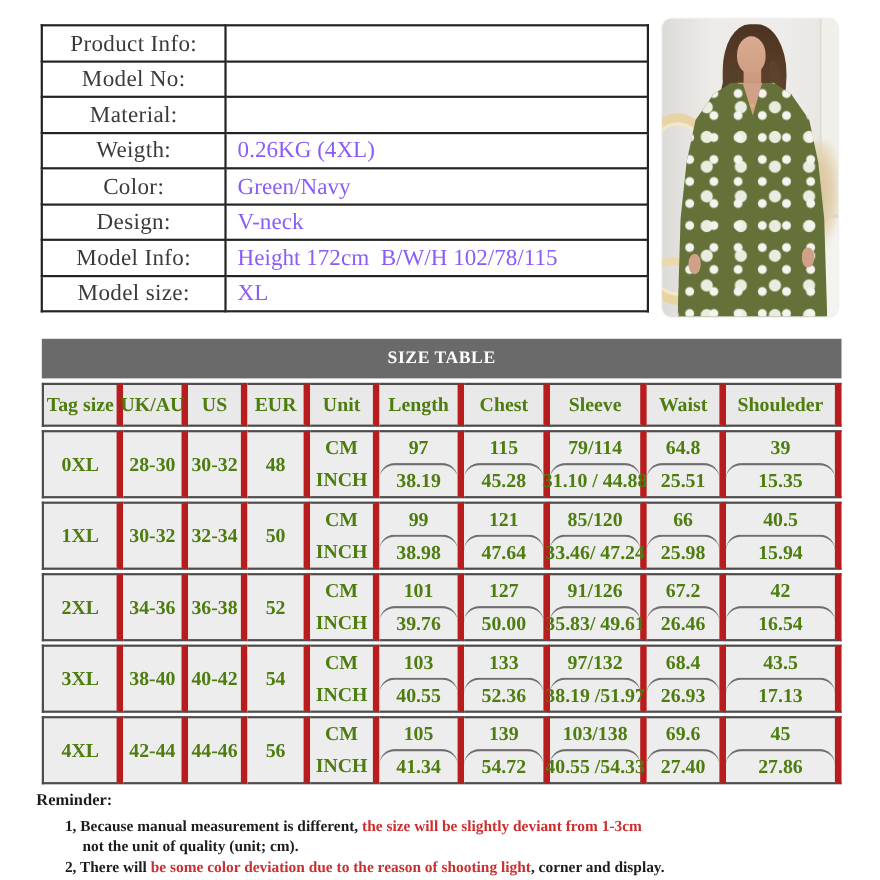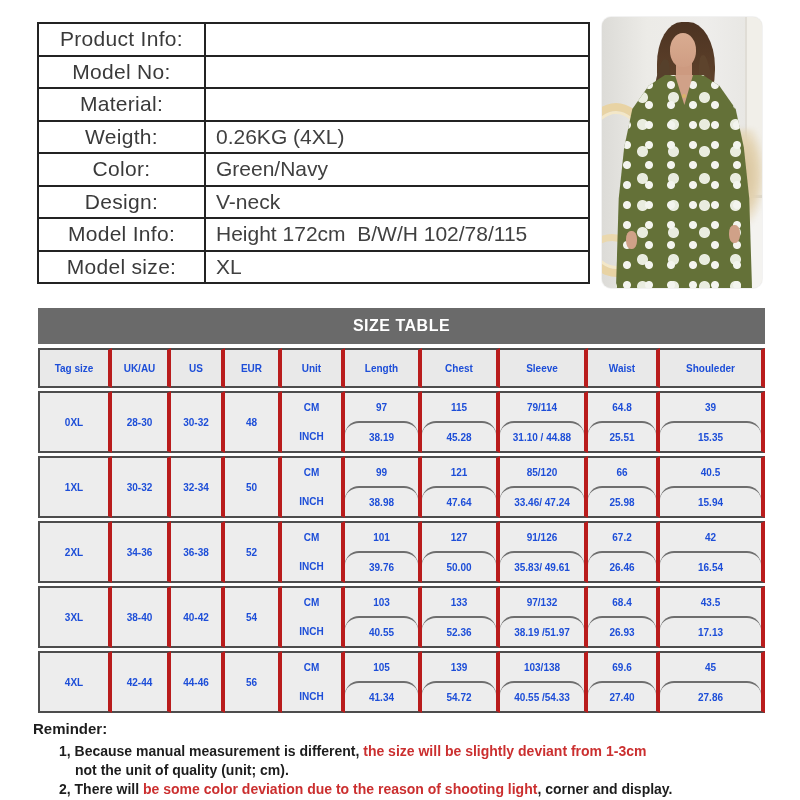--- a/index.html
+++ b/index.html
@@ -1,23 +1,23 @@
 <!DOCTYPE html>
 <html><head>
 <meta charset="utf-8">
 <style>
   html,body{margin:0;padding:0;background:#fff;}
   .page{position:relative;width:800px;height:800px;background:#fff;overflow:hidden;
-        font-family:Liberation Sans, sans-serif;color:#1b1b1b;}
+        font-family:Liberation Serif, serif;color:#1b1b1b;}
 
   
   .info-table{position:absolute;left:37px;top:22px;width:553px;border-collapse:collapse;table-layout:fixed;}
   .info-table td{border:2px solid #232323;height:28.5px;font-size:21px;vertical-align:middle;}
   .info-table td.lbl{width:163px;text-align:center;color:#3a3a3a;letter-spacing:.3px;}
-  .info-table td.val{padding-left:10px;color:#404040;white-space:pre;overflow:hidden;}
+  .info-table td.val{padding-left:10px;color:#8b5cf6;white-space:pre;overflow:hidden;}
 
   
   .photo{position:absolute;left:602px;top:17px;width:160px;height:271px;border-radius:9px;
          overflow:hidden;background:#e9e8e4;box-shadow:0 0 0 1px rgba(0,0,0,.05);}
   .photo div{position:absolute;}
   .p-wall{inset:0;background:linear-gradient(90deg,#dcdbd7,#ecebe7 28%,#eeedeb 65%,#e6e5e1);}
   .p-rail{right:0;top:0;width:15px;height:100%;background:#f1efe9;border-left:2px solid #e0ddd6;}
   .p-wainscot{right:0;bottom:0;width:52px;height:90px;background:#f4f3f0;border-top:3px solid #dbd9d3;}
   .p-chair{left:-34px;top:86px;width:80px;height:158px;border:8px solid #e8d3a4;border-radius:50%;
            box-shadow:inset 0 0 0 3px #f3e7c8;}
@@ -43,23 +43,23 @@
   .p-hand-r{left:127px;top:208px;width:11px;height:18px;background:#d0a188;border-radius:45%;}
 
   
   .size-wrap{position:absolute;left:38px;top:308px;width:727px;}
   .size-title{height:36px;background:#6a6a6a;color:#fff;font-size:16px;font-weight:bold;
               letter-spacing:.5px;display:flex;align-items:center;justify-content:center;}
   .size-grid{margin-top:4px;display:grid;
              grid-template-columns:74px 59px 54px 57px 63px 77px 78px 88px 72px 105px;
              grid-template-rows:40px repeat(5,62px);row-gap:3px;}
   .cell{box-sizing:border-box;background:#ededed;border-top:2px solid #4d4d4d;
-        border-bottom:2px solid #4d4d4d;border-right:4px solid #b91c1c;
+        border-bottom:2px solid #4d4d4d;border-right:6px solid #b91c1c;
         display:flex;align-items:center;justify-content:center;
-        font-size:10px;font-weight:600;color:#1d4ed8;}
+        font-size:18px;font-weight:600;color:#4d7c0f;}
   .cell.lft{border-left:2px solid #4d4d4d;}
   .cell.hdr{font-weight:bold;background:#e9e9e9;}
   .cell.duo,.cell.unit{flex-direction:column;align-items:stretch;padding:0;}
   .cell.duo span,.cell.unit span{flex:1;display:flex;align-items:center;justify-content:center;white-space:pre;}
   .cell.duo span.bot{border-top:2px solid #6e6e6e;border-radius:14px;}
 
   
   .reminder{position:absolute;left:33px;top:720px;width:745px;font-size:14px;font-weight:600;color:#1d1d1d;}
   .rem-title{font-size:15px;font-weight:bold;margin-bottom:5px;}
   .rem-line{line-height:19px;}

